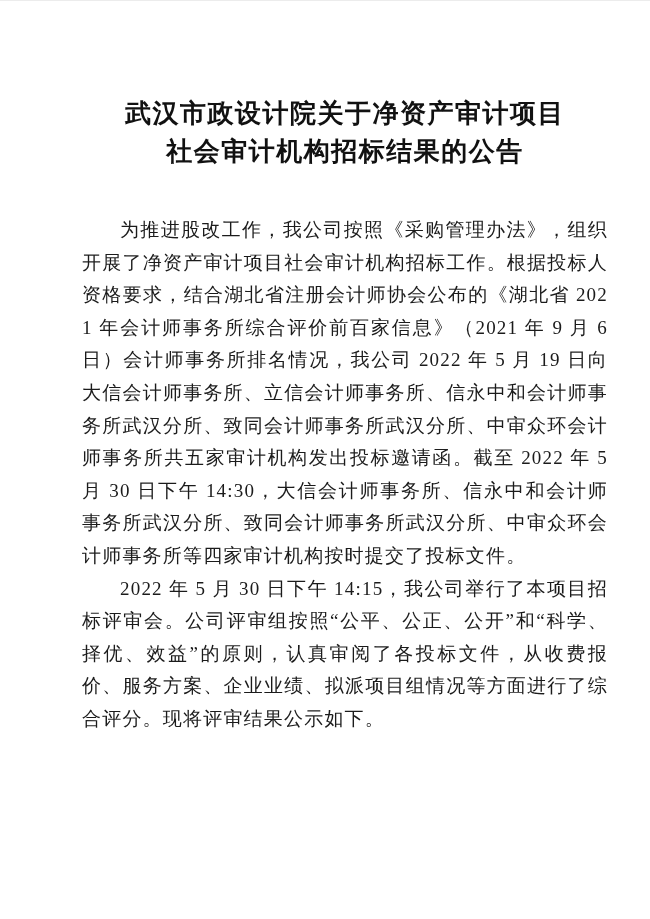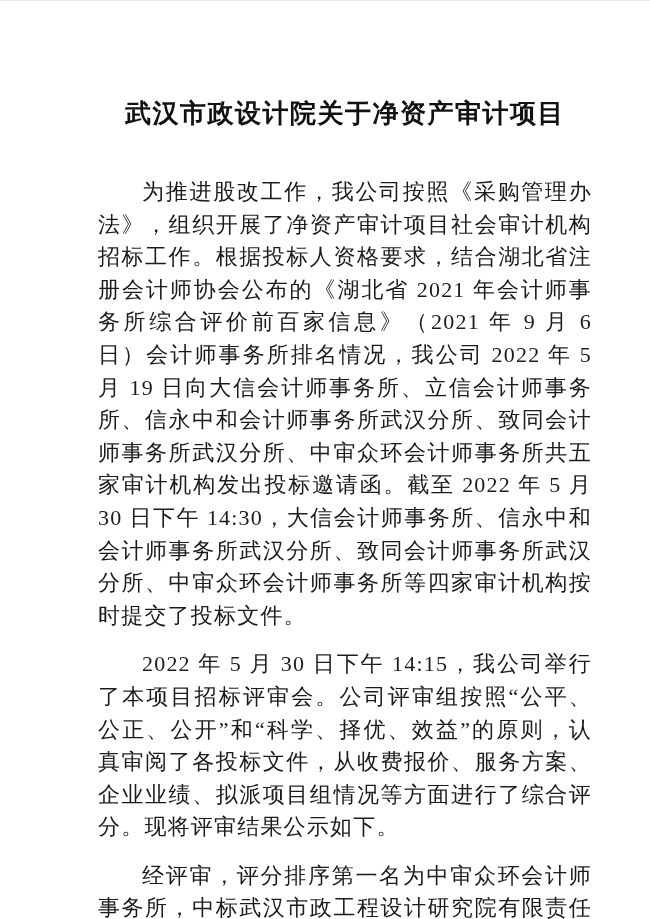--- a/index.html
+++ b/index.html
@@ -29,41 +29,41 @@
     line-height: 38px;
     font-weight: 700;
     letter-spacing: 1.5px;
     color: #111111;
   }
   .doc-title .title-line {
     display: block;
     white-space: nowrap;
   }
   .doc-body p.para {
-    margin: 16px;
-    font-size: 22px;
+    margin: 0;
+    font-size: 19px;
     line-height: 32.6px;
     letter-spacing: 1.2px;
     text-align: justify;
     text-justify: inter-ideograph;
     text-indent: 2em;
     word-break: break-all;
     color: #1b1b1b;
   }
 </style>
 </head>
 <body>
 
 <div class="page">
   <div class="content">
 
     <h1 class="doc-title">
       <span class="title-line">武汉市政设计院关于净资产审计项目</span>
+      <span class="title-line">社会审计机构招标结果的公告</span>
     </h1>
 
     <div class="doc-body">
       <p class="para">为推进股改工作，我公司按照《采购管理办法》，组织开展了净资产审计项目社会审计机构招标工作。根据投标人资格要求，结合湖北省注册会计师协会公布的《湖北省 2021 年会计师事务所综合评价前百家信息》（2021 年 9 月 6 日）会计师事务所排名情况，我公司 2022 年 5 月 19 日向大信会计师事务所、立信会计师事务所、信永中和会计师事务所武汉分所、致同会计师事务所武汉分所、中审众环会计师事务所共五家审计机构发出投标邀请函。截至 2022 年 5 月 30 日下午 14:30，大信会计师事务所、信永中和会计师事务所武汉分所、致同会计师事务所武汉分所、中审众环会计师事务所等四家审计机构按时提交了投标文件。</p>
       <p class="para">2022 年 5 月 30 日下午 14:15，我公司举行了本项目招标评审会。公司评审组按照“公平、公正、公开”和“科学、择优、效益”的原则，认真审阅了各投标文件，从收费报价、服务方案、企业业绩、拟派项目组情况等方面进行了综合评分。现将评审结果公示如下。</p>
-      <p class="para">经评审，评分排序第一名为中审众环会计师事务所，中标武汉市政工程设计研究院有限责任公司净资产审计项目，中标价 79 万元。</p>
     </div>
 
   </div>
 </div>
 
 </body></html>

